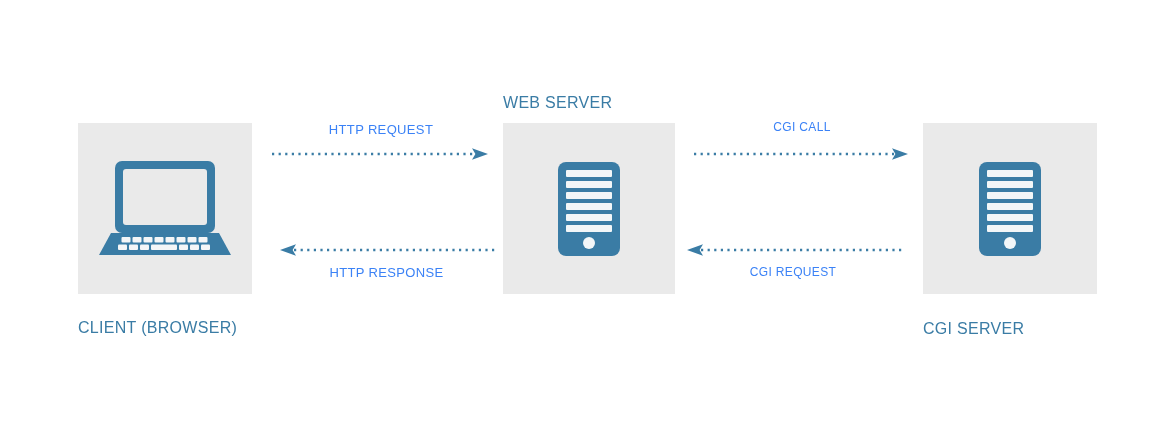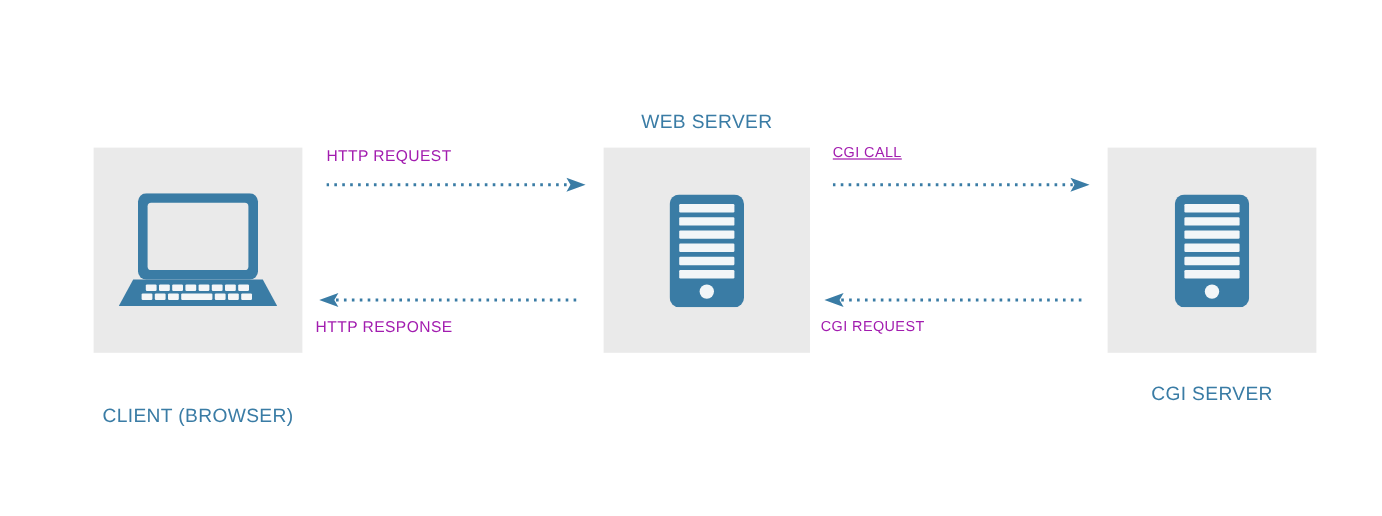--- a/index.html
+++ b/index.html
@@ -37,32 +37,30 @@
   #node-server   { left: 503px; width: 172px; }
   #node-cgi      { left: 923px; width: 174px; }
 
   
   .node-caption {
     position: absolute;
     color: #3a7ca5;
     font-size: 16px;
     letter-spacing: 0.3px;
     white-space: nowrap;
-    text-align: center;
   }
   #caption-webserver {
     top: 94px;
     left: 503px;
     width: 172px;
   }
   #caption-client {
     top: 319px;
     left: 78px;
     width: 174px;
-    margin-top: 20px;
   }
   #caption-cgi {
     top: 320px;
     left: 923px;
     width: 174px;
   }
 
   
   .laptop-icon { width: 132px; height: 96px; display: block; }
 
@@ -78,36 +76,37 @@
     position: absolute;
     left: 0;
     width: 100%;
     height: 12px;
     top: 17px;
   }
   .arrow-label {
     position: absolute;
     left: 0;
     width: 100%;
-    color: #a21caf;
+    color: #3b82f6;
     font-size: 13px;
     letter-spacing: 0.35px;
     white-space: nowrap;
+    text-align: center;
   }
   .label-above { top: -9px; }
   .label-below { top: 38px; }
 
   #arrow-http-request  { left: 272px; width: 218px; top: 131px; }
-  #arrow-http-response { left: 263px; width: 219px; top: 227px; }
+  #arrow-http-response { left: 277px; width: 219px; top: 227px; }
   #arrow-cgi-call      { left: 694px; width: 216px; top: 131px; }
   #arrow-cgi-response  { left: 684px; width: 218px; top: 227px; }
 
   #arrow-cgi-call .arrow-label,
   #arrow-cgi-response .arrow-label { font-size: 12px; }
-  #arrow-cgi-call .arrow-label { top: -11px; text-decoration: underline; }
+  #arrow-cgi-call .arrow-label { top: -11px; }
 </style>
 </head>
 <body>
 
 <div id="diagram">
 
   <div class="node-caption" id="caption-webserver">WEB SERVER</div>
 
   <div class="node-box" id="node-client">
     <svg class="laptop-icon" viewBox="0 0 132 96">

